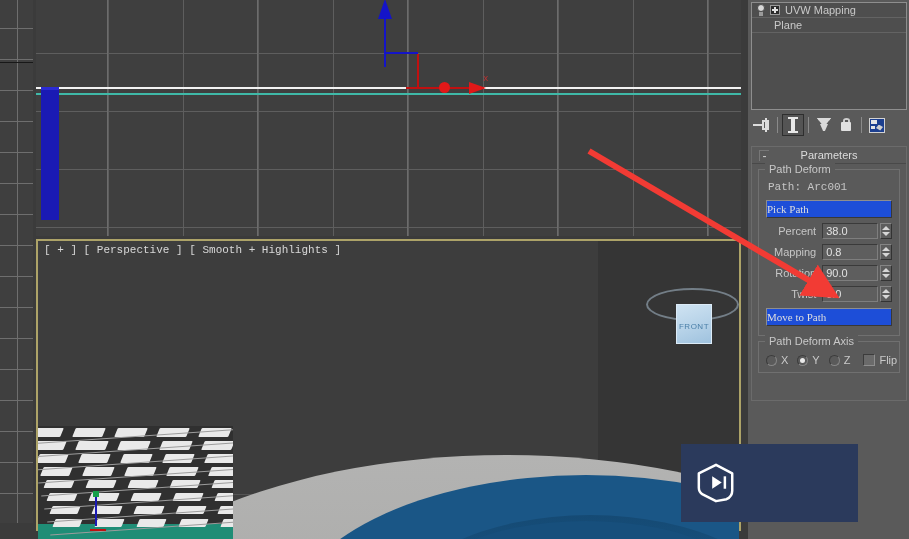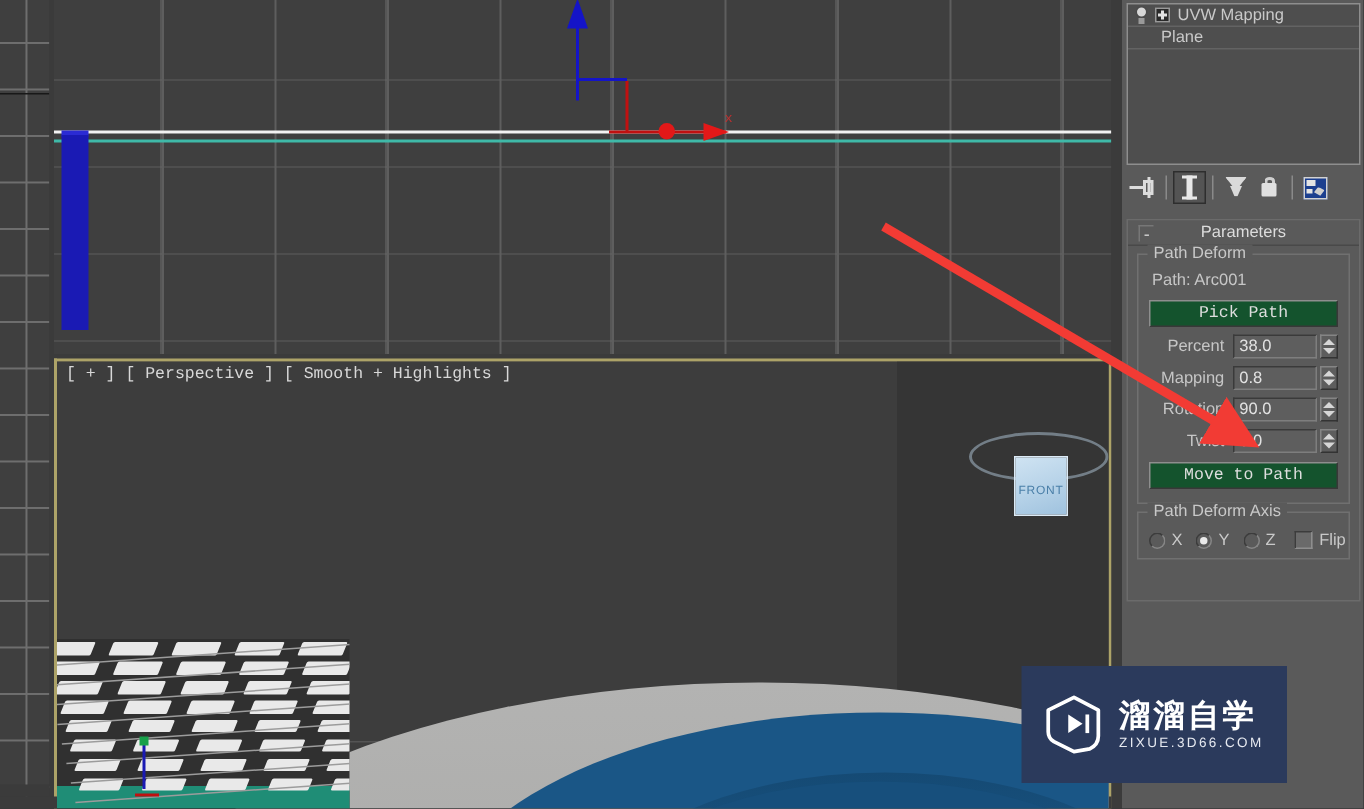--- a/index.html
+++ b/index.html
@@ -313,28 +313,28 @@
 
   .group-box {
     position: relative; margin: 5px 6px 0 6px; border: 1px solid #707070;
     padding: 10px 7px 9px 7px;
   }
   .group-title {
     position: absolute; left: 6px; top: -7px; background: #5a5a5a;
     padding: 0 4px; color: #c8c8c8; font-size: 11px; white-space: nowrap;
   }
 
-  .path-line { color: #c6c6c6; font-size: 11px; margin: 1px 0 7px 2px; }
+  .path-line { color: #c6c6c6; font-size: 11px; margin: 1px 0 7px 2px; font-family: Liberation Mono, monospace; }
 
   .btn3d {
-    display: block; width: 100%; height: 18px; background: #14532d;
+    display: block; width: 100%; height: 18px; background: #1d4ed8;
     border-top: 1px solid #8e8e8e; border-left: 1px solid #8e8e8e;
     border-right: 1px solid #383838; border-bottom: 1px solid #383838;
-    color: #dedede; font-size: 11px; line-height: 16px; text-align: center;
-    font-family: Liberation Mono, monospace; cursor: default;
+    color: #dedede; font-size: 11px; line-height: 16px; 
+    font-family: Liberation Serif, serif; cursor: default;
   }
 
   .field-row { display: flex; align-items: center; height: 17px; margin-top: 4px; }
   .field-label { color: #c6c6c6; font-size: 11px; text-align: right; width: 58px;
     padding-right: 6px; white-space: nowrap; }
   .field-input {
     width: 58px; height: 16px; background: #5e5e5e;
     border-top: 1px solid #3a3a3a; border-left: 1px solid #3a3a3a;
     border-right: 1px solid #7e7e7e; border-bottom: 1px solid #7e7e7e;
     color: #e2e2e2; font-size: 11px; line-height: 14px; padding-left: 3px;
@@ -639,19 +639,15 @@
   </svg>
 
   <div class="watermark">
     <div class="wm-logo">
       <svg viewBox="0 0 44 44" width="42" height="42">
         <path d="M22 3 L39 12 L39 30 Q39 36 33 39 L22 41 L8 34 Q4 31.5 4 27 L4 12 Z" fill="none" stroke="#ffffff" stroke-width="2.6" stroke-linejoin="round"></path>
         <path d="M18 15 L28 21.5 L18 28 Z" fill="#ffffff"></path>
         <rect x="30" y="15" width="2.6" height="13" fill="#ffffff"></rect>
       </svg>
     </div>
-    <div>
-      <div class="wm-text-cn">溜溜自学</div>
-      <div class="wm-text-en">ZIXUE.3D66.COM</div>
-    </div>
   </div>
 
 </div>
 
 </body></html>

